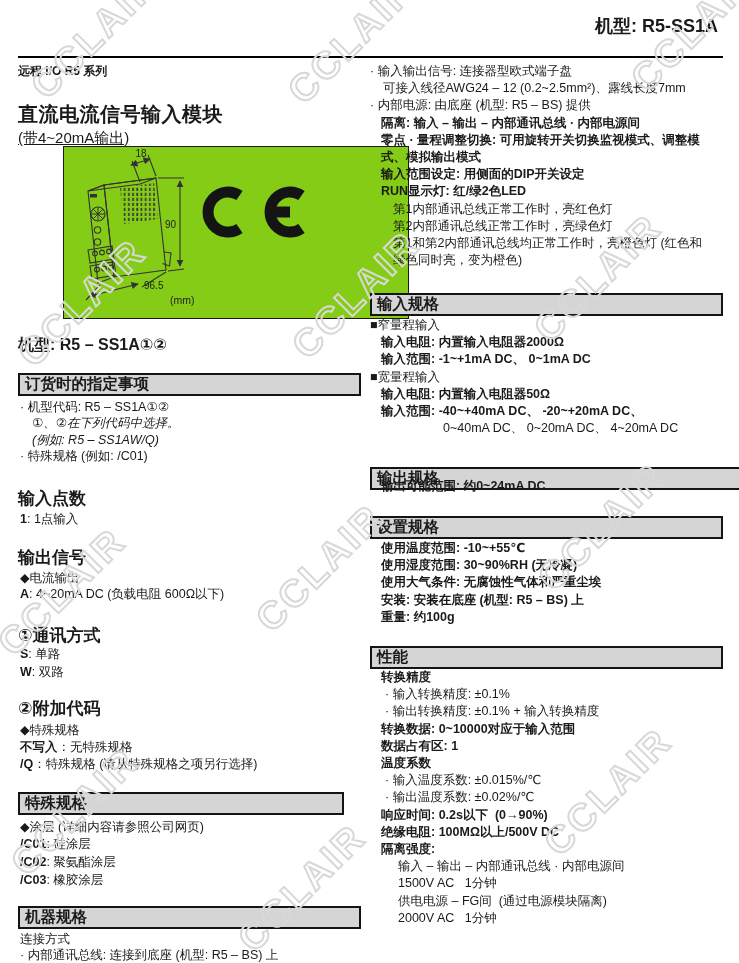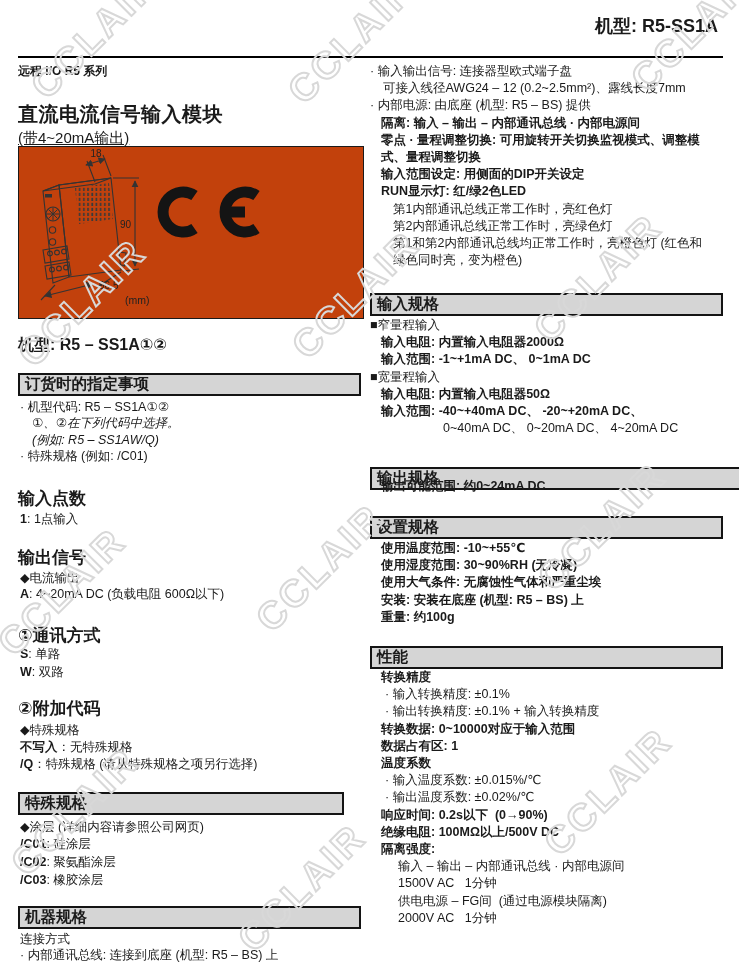--- a/index.html
+++ b/index.html
@@ -6,21 +6,21 @@
   .page{position:relative;width:739px;height:963px;background:#fff;overflow:hidden;
         font-family:"Liberation Sans","DejaVu Sans",sans-serif;color:#1a1a1a;}
   .line{font-size:12.5px;line-height:17.2px;white-space:pre;}
   .ll{font-size:12.5px;line-height:16.4px;white-space:pre;}
   .b{font-weight:bold;}
   .model-top{font-size:18px;font-weight:bold;white-space:nowrap;}
   .rule{border-top:2px solid #000;}
   .series{font-size:12px;font-weight:bold;}
   .ptitle{font-size:20px;font-weight:bold;letter-spacing:0.5px;}
   .psub{font-size:15px;text-decoration:underline;}
-  .imgbox{border:1.5px solid #1a1a1a;background:#c2410c;}
+  .imgbox{border:1.5px solid #1a1a1a;background:#84cc16;margin-left:45px;}
   .mcode{font-size:16px;font-weight:bold;}
   .bar{box-sizing:border-box;height:23px;background:#d5d5d5;border:2px solid #141414;
        font-size:15.5px;font-weight:bold;line-height:18px;padding-left:5px;white-space:nowrap;overflow:hidden;}
   .h2{font-size:17px;font-weight:bold;white-space:nowrap;}
   .ind2{padding-left:2px;}  .ind13L{padding-left:14px;font-style:italic;}
   .ind0{padding-left:0;}    .ind11{padding-left:11px;font-weight:bold;}  .ind13{padding-left:13px;}
   .ind15{padding-left:15px;}.ind23{padding-left:23px;}  .ind28{padding-left:28px;}
   .ind73{padding-left:73px;}
   .wm{position:absolute;z-index:6;pointer-events:none;font-weight:bold;font-size:38px;
       letter-spacing:3px;color:transparent;-webkit-text-stroke:2px #d8d8d8;
@@ -147,21 +147,21 @@
   <div class="content bar" style="left:18px;top:906px;width:343px;">机器规格</div>
   <div class="content ll ind2" style="left:18px;top:931px;">连接方式</div>
   <div class="content ll ind2" style="left:18px;top:947px;">· 内部通讯总线: 连接到底座 (机型: R5 – BS) 上</div>
 
   <div class="content" style="left:370px;top:63px;width:353px;">
     <div class="line ind0">· 输入输出信号: 连接器型欧式端子盘</div>
     <div class="line ind13">可接入线径AWG24 – 12 (0.2~2.5mm²)、露线长度7mm</div>
     <div class="line ind0">· 内部电源: 由底座 (机型: R5 – BS) 提供</div>
     <div class="line ind11">隔离: 输入 – 输出 – 内部通讯总线 · 内部电源间</div>
     <div class="line ind11">零点 · 量程调整切换: 可用旋转开关切换监视模式、调整模</div>
-    <div class="line ind11">式、量程调整切换</div>
+    <div class="line ind11">式、模拟输出模式</div>
     <div class="line ind11">输入范围设定: 用侧面的DIP开关设定</div>
     <div class="line ind11">RUN显示灯: 红/绿2色LED</div>
     <div class="line ind23">第1内部通讯总线正常工作时，亮红色灯</div>
     <div class="line ind23">第2内部通讯总线正常工作时，亮绿色灯</div>
     <div class="line ind23">第1和第2内部通讯总线均正常工作时，亮橙色灯 (红色和</div>
     <div class="line ind23">绿色同时亮，变为橙色)</div>
   </div>
 
   <div class="content bar" style="left:370px;top:293px;width:353px;">输入规格</div>
   <div class="content" style="left:370px;top:317px;width:353px;">

